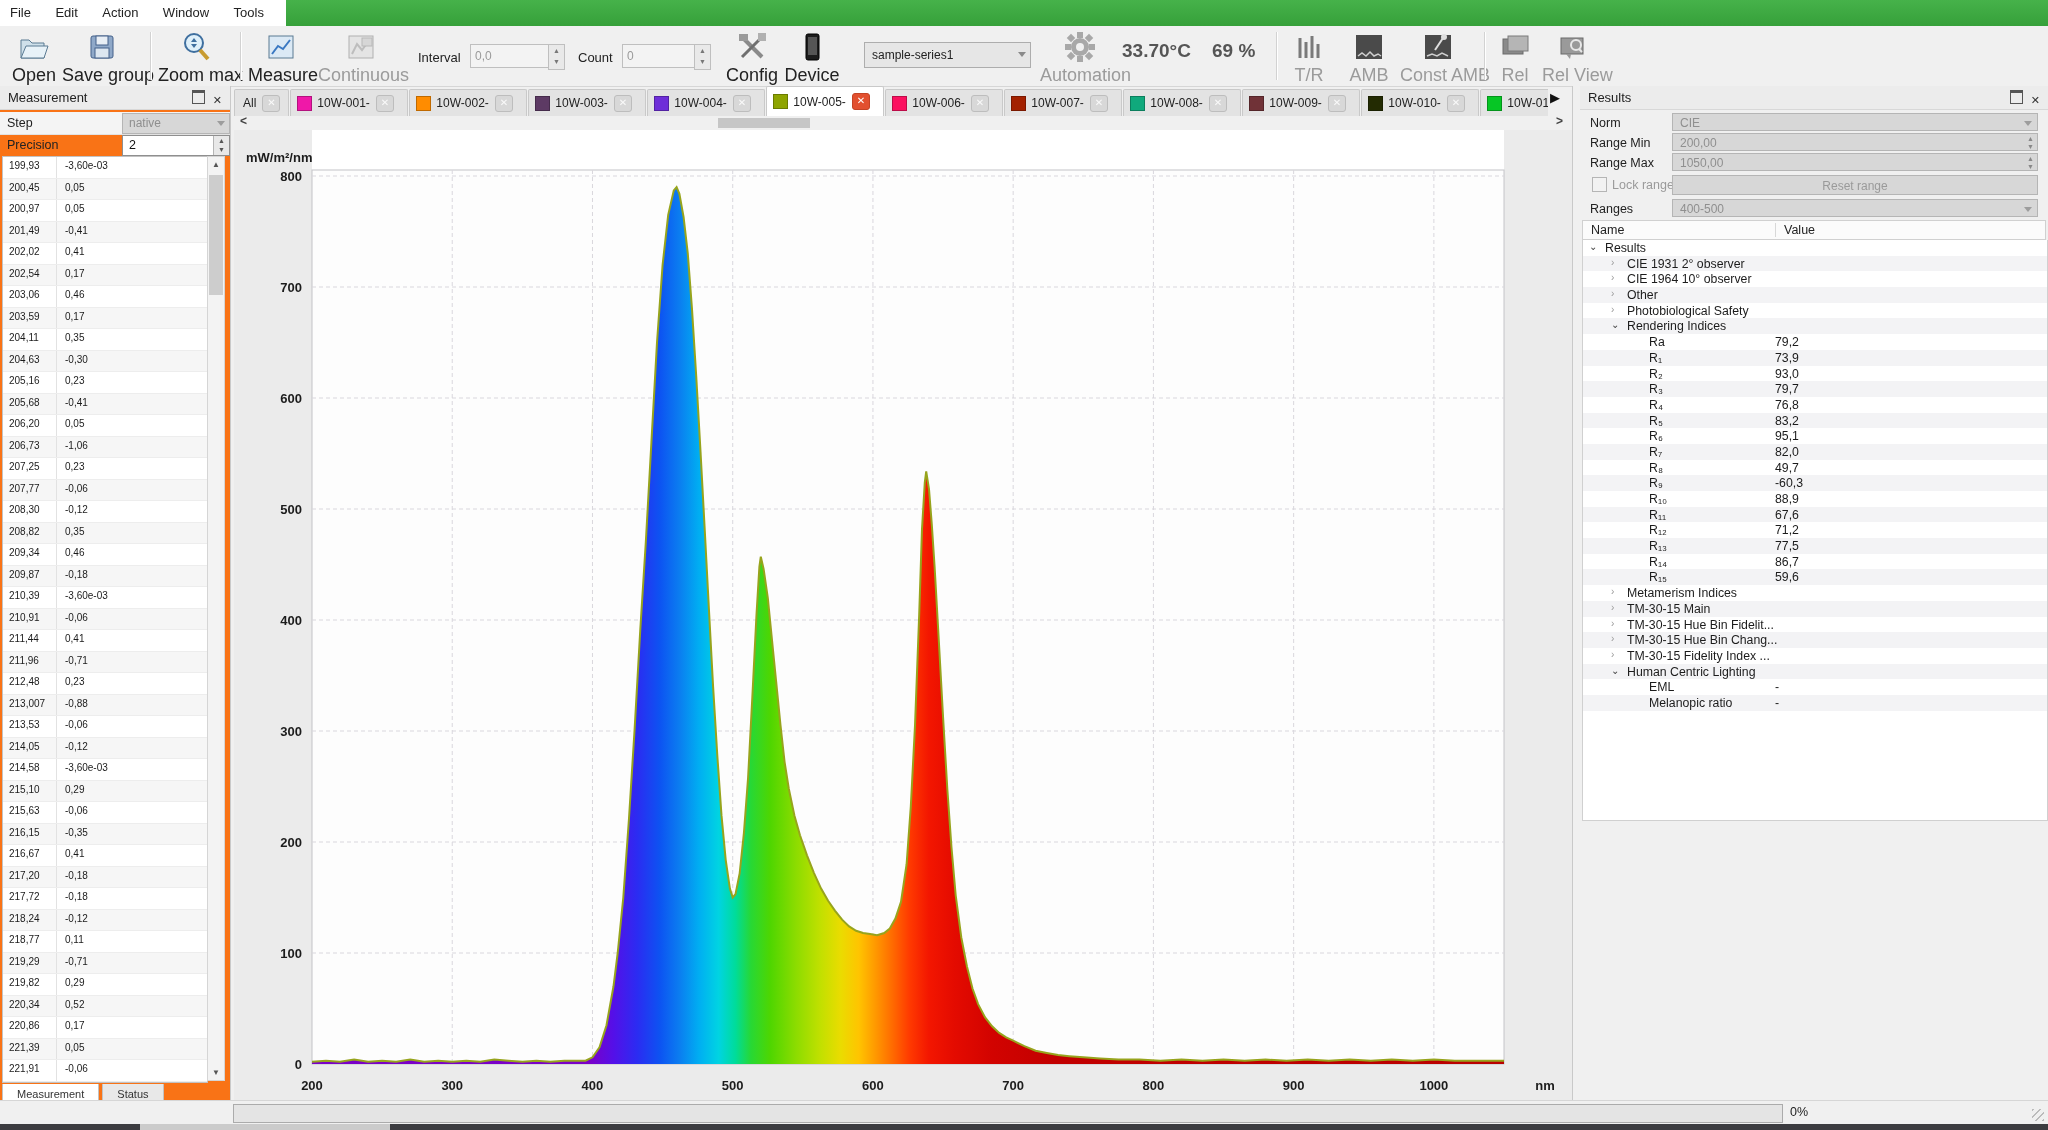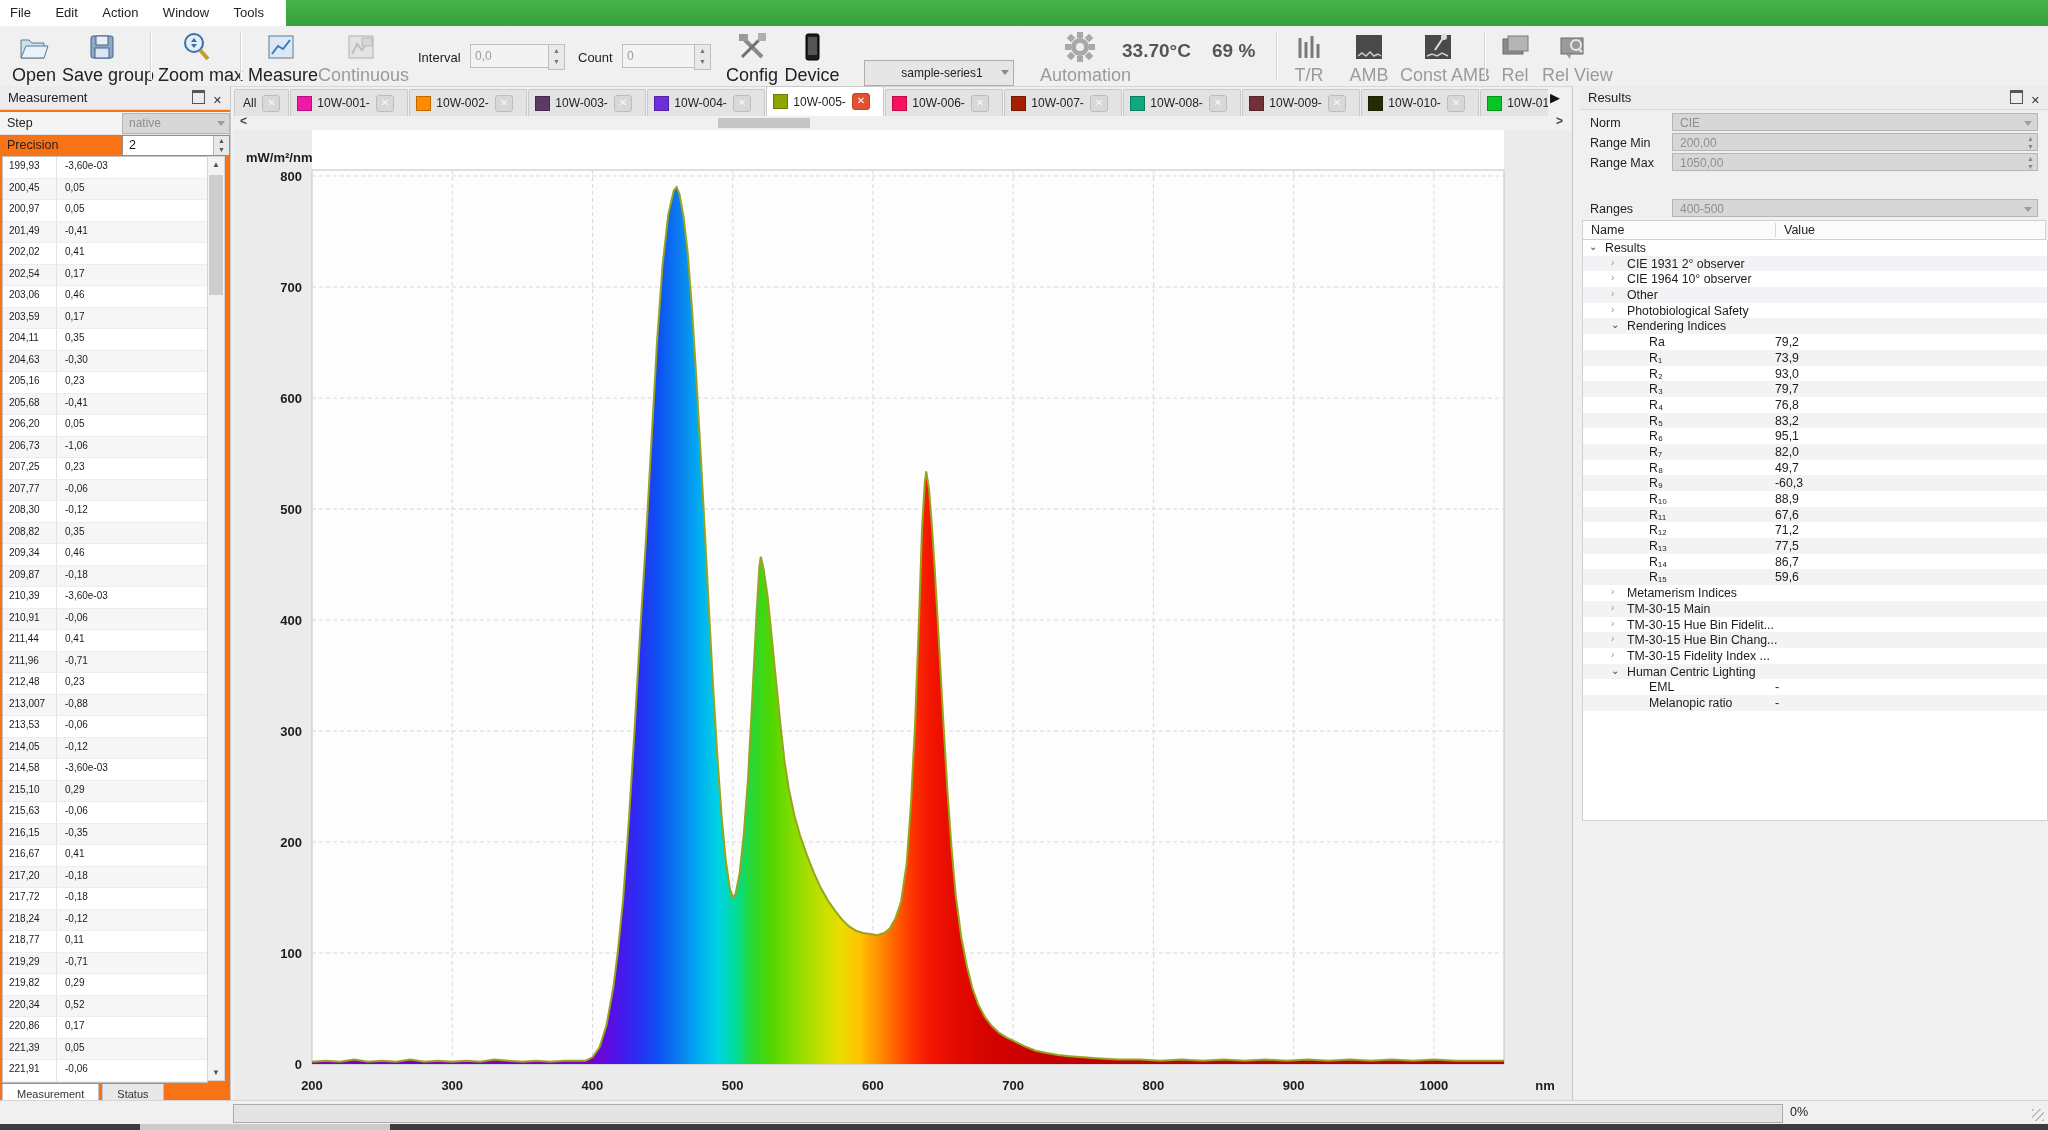--- a/index.html
+++ b/index.html
@@ -15,22 +15,22 @@
   .tb-item{position:absolute;top:2px;text-align:center;font-size:18px;color:#222;}
   .tb-item .ico{display:block;margin:2px auto 1px auto;width:34px;height:34px;}
   .tb-item .lbl{display:block;white-space:nowrap;}
   .tb-item.disabled .lbl{color:#9b9b9b;}
   .tb-sep{position:absolute;top:6px;width:1px;height:48px;background:#d2d2d2;border-right:1px solid #fff;}
   .tb-field-label{position:absolute;font-size:13px;color:#222;top:24px;}
   .tb-input{position:absolute;top:18px;height:22px;background:#f3f3f3;border:1px solid #bfbfbf;
             font-size:12px;color:#9a9a9a;padding:0 4px;line-height:22px;}
   .spin{position:absolute;top:18px;width:15px;height:24px;border:1px solid #bfbfbf;background:#e9e9e9;
         font-size:7px;color:#777;text-align:center;line-height:11px;}
-  .combo{position:absolute;top:34px;height:24px;background:#e6e6e6;border:1px solid #adadad;
-         font-size:12px;color:#222;padding:0 1px 0 7px;line-height:24px;white-space:nowrap;text-align:center;}
+  .combo{position:absolute;top:16px;height:24px;background:#e6e6e6;border:1px solid #adadad;
+         font-size:12px;color:#222;padding:0 18px 0 7px;line-height:24px;white-space:nowrap;}
   .combo .arr{position:absolute;right:4px;top:9px;width:0;height:0;border-left:4px solid transparent;
               border-right:4px solid transparent;border-top:5px solid #8a8a8a;}
   .env{position:absolute;top:14px;font-size:19px;font-weight:bold;color:#555;}
   
   #tabbar{left:234px;top:86px;width:1314px;height:30px;overflow:hidden;white-space:nowrap;}
   .tab{display:inline-flex;align-items:center;height:27px;margin-top:3px;margin-right:1px;
        background:#e3e3e3;border:1px solid #c9c9c9;border-bottom:none;border-radius:2px 2px 0 0;
        padding:0 6px;font-size:12px;color:#222;vertical-align:bottom;box-sizing:border-box;}
   .tab.active{background:#ffffff;height:30px;margin-top:0;}
   .tab .swatch{width:13px;height:13px;margin-right:5px;flex:0 0 auto;border:1px solid rgba(0,0,0,.25);}
@@ -627,20 +627,25 @@
     <div class="r-dis-field">
       <span>200,00</span><span class="sp">▲<br>▼</span>
     </div>
   </div>
   <div class="rrow" style="top:67px;">
     <span class="flabel">Range Max</span>
     <div class="r-dis-field">
       <span>1050,00</span><span class="sp">▲<br>▼</span>
     </div>
   </div>
+  <div class="rrow" style="top:89px;">
+    <span class="chk"></span>
+    <span class="flabel" style="left:32px;color:#9a9a9a;">Lock range</span>
+    <div class="dis-btn">Reset range</div>
+  </div>
   <div class="rrow" style="top:113px;">
     <span class="flabel">Ranges</span>
     <div class="r-dis-field">
       <span>400-500</span><span class="arr"></span>
     </div>
   </div>
   <div id="res-header">
     <span style="position:absolute;left:8px;top:2px;">Name</span>
     <span style="position:absolute;left:192px;top:2px;border-left:1px solid #d8d8d8;padding-left:8px;">Value</span>
   </div>

